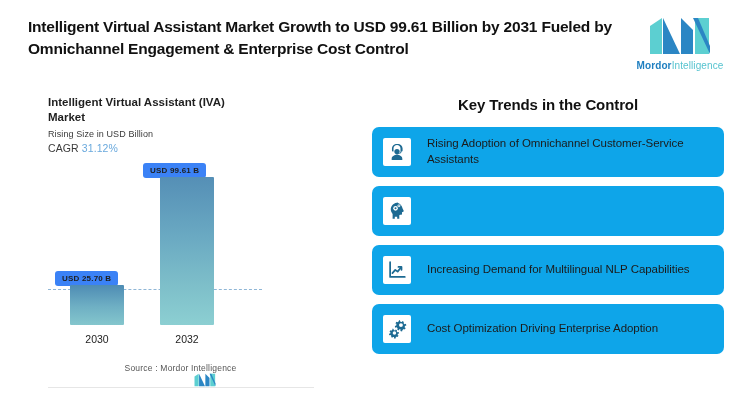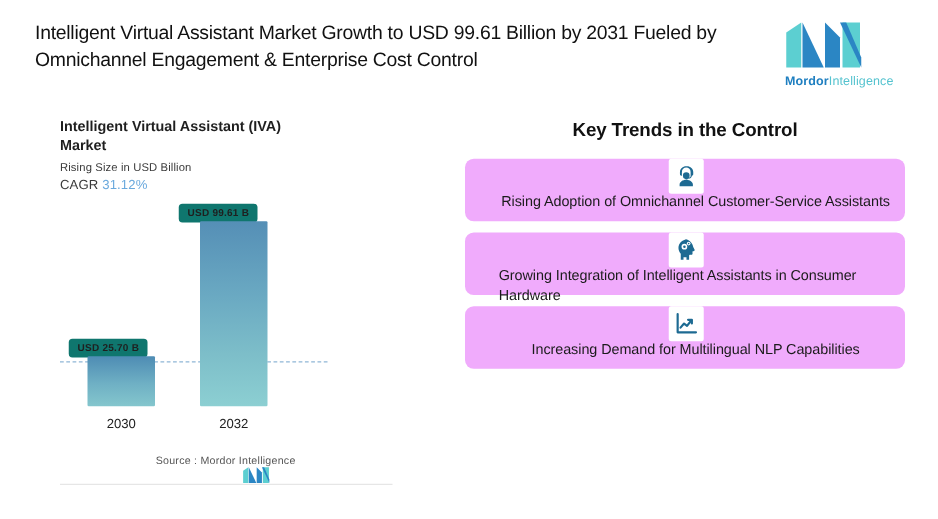--- a/index.html
+++ b/index.html
@@ -23,34 +23,34 @@
     width: 750px;
     height: 82px;
     display: flex;
     align-items: flex-start;
     box-sizing: border-box;
     padding: 14px 18px 0 28px;
   }
   .header-title {
     flex: 1;
     font-size: 15.5px;
-    font-weight: normal;
+    font-weight: bold;
     line-height: 1.42;
     letter-spacing: -0.2px;
     color: #111111;
     padding-right: 12px;
     padding-top: 2px;
   }
 
   
   .logo-block {
     width: 104px;
     display: flex;
     flex-direction: column;
-    align-items: flex-start;
+    align-items: center;
     padding-top: 2px;
   }
   .logo-mark {
     width: 62px;
     height: 40px;
     display: block;
   }
   .logo-word {
     margin-top: 4px;
     font-size: 10px;
@@ -117,21 +117,21 @@
     background: linear-gradient(180deg, #4e8cb4 0%, #6fb0c4 55%, #84c6cd 100%);
   }
   .bar-2031 {
     left: 130px;
     width: 54px;
     height: 148px;
     background: linear-gradient(180deg, #558fb6 0%, #6aa9c2 40%, #7dbec9 72%, #8ccfd2 100%);
   }
   .pill {
     position: absolute;
-    background: #0f766e;
+    background: #3b82f6;
     border-radius: 3px;
     font-size: 8px;
     font-weight: bold;
     color: #1f1f1f;
     padding: 3px 7px 3px 7px;
     white-space: nowrap;
     letter-spacing: 0.2px;
   }
   .pill::after {
     content: "";
@@ -197,27 +197,26 @@
     font-size: 15px;
     font-weight: bold;
     color: #111111;
     text-align: center;
     letter-spacing: -0.1px;
     margin: 0 0 14px 0;
   }
   .trend-card {
     display: flex;
     align-items: center;
-    background: #f0abfc;
+    background: #0ea5e9;
     border-radius: 7px;
     height: 50px;
     margin-bottom: 9px;
     padding: 0 10px 0 11px;
     box-sizing: border-box;
-    flex-direction: column;
   }
   .trend-icon-box {
     width: 28px;
     height: 28px;
     background: #ffffff;
     border-radius: 2px;
     flex: 0 0 28px;
     display: flex;
     align-items: center;
     justify-content: center;
@@ -305,27 +304,37 @@
   <div class="trend-card">
     <span class="trend-icon-box">
       <svg width="22" height="22" viewBox="0 0 24 24" fill="#1d6a92">
         <path d="M13.4 2.6C8.9 2.6 5.2 6 5.2 10.2c0 1.9.8 3.6 2 5v5.3h2.4v-2.2h2.6v2.2h2.3V17c0-.5.4-.8.9-.8h1.1c.6 0 1-.5 1-1.1l-.1-1.8 1.4-.5c.5-.2.7-.7.5-1.1l-1.2-2.3c-.5-3.8-3.9-6.8-7.7-6.8z"></path>
         <circle cx="10.4" cy="9.1" r="2.5" fill="#ffffff"></circle>
         <circle cx="10.4" cy="9.1" r="1.1" fill="#1d6a92"></circle>
         <circle cx="14.1" cy="6.4" r="1.6" fill="#ffffff"></circle>
         <circle cx="14.1" cy="6.4" r="0.7" fill="#1d6a92"></circle>
       </svg>
     </span>
-    <span class="trend-text">Growing Integration of Intelligent Assistants in Consumer Hardware</span>
   </div>
 
   <div class="trend-card">
     <span class="trend-icon-box">
       <svg width="22" height="22" viewBox="0 0 24 24" fill="none" stroke="#1d6a92" stroke-width="1.9" stroke-linecap="round" stroke-linejoin="round">
         <path d="M4.5 3.5v16h16"></path>
         <path d="M7 15.4l3.1-3.6 2.6 2 3.6-4.6"></path>
         <path d="M13.6 8.6h3.3v3.2"></path>
       </svg>
     </span>
     <span class="trend-text">Increasing Demand for Multilingual NLP Capabilities</span>
   </div>
 
+  <div class="trend-card">
+    <span class="trend-icon-box">
+      <svg width="22" height="22" viewBox="0 0 24 24" fill="#1d6a92">
+        <path d="M15.2 2.6l.5 1.6 1.7.2.5-1.1 1.7 1-.5 1.1 1 1.4 1.6-.5.5 1.9-1.6.5-.2 1.7 1.1.5-1 1.7-1.1-.5-1.4 1-.5 1.6-1.9-.5.5-1.6-1.7-.2-.5 1.1-1.7-1 .5-1.1-1-1.4-1.6.5-.5-1.9 1.6-.5.2-1.7-1.1-.5 1-1.7 1.1.5 1.4-1 .5-1.6z"></path>
+        <circle cx="16.3" cy="7.7" r="2.1" fill="#ffffff"></circle>
+        <path d="M8.2 11.9l.4 1.4 1.5.2.4-1 1.5.9-.4 1 .9 1.2 1.4-.4.4 1.7-1.4.4-.2 1.5 1 .4-.9 1.5-1-.4-1.2.9-.4 1.4-1.7-.4.4-1.4-1.5-.2-.4 1-1.5-.9.4-1-.9-1.2-1.4.4-.4-1.7 1.4-.4.2-1.5-1-.4.9-1.5 1 .4 1.2-.9.4-1.4z"></path>
+        <circle cx="9.2" cy="16.4" r="1.9" fill="#ffffff"></circle>
+      </svg>
+    </span>
+    <span class="trend-text">Cost Optimization Driving Enterprise Adoption</span>
+  </div>
 </div>
 
 </body></html>

